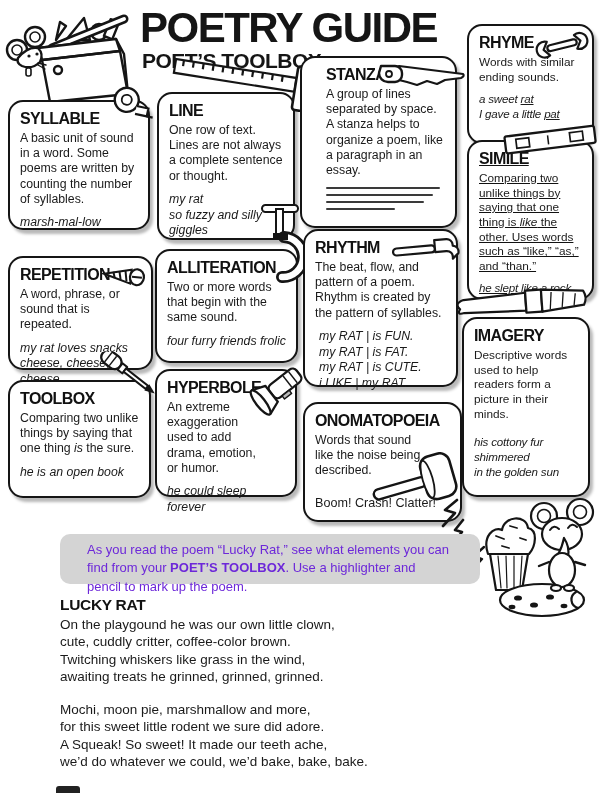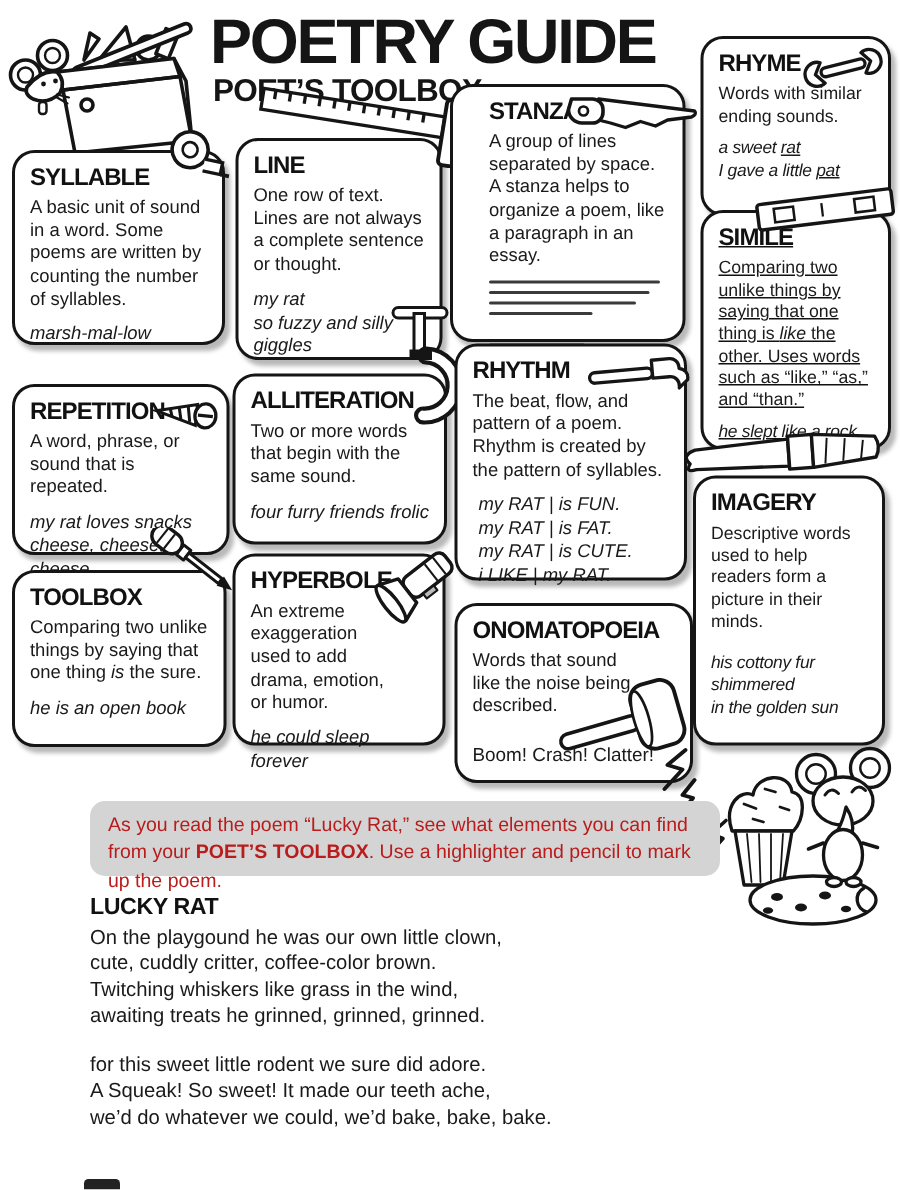--- a/index.html
+++ b/index.html
@@ -17,21 +17,21 @@
   .narrow .desc{font-size:11.8px;}
   .narrow .example{font-size:11.6px;letter-spacing:-0.2px;}
   .icon{position:absolute;}
   .icon svg{display:block;}
   .stanza-lines{margin-top:9px;}
   .stanza-lines .bar{height:2px;background:#3a3a3a;margin:5px 0;border-radius:1px;}
   .stanza-gap{height:9px;}
   .u{text-decoration:underline;}
   .directions-heading{position:absolute;left:60px;top:540px;font-size:20px;font-weight:800;}
   .directions-box{position:absolute;left:60px;top:534px;width:420px;height:50px;background:#d4d4d4;
-        border-radius:10px;padding:7px 12px;box-sizing:border-box;font-size:13px;line-height:1.42;color:#b91c1c;}
+        border-radius:10px;padding:7px 27px;box-sizing:border-box;font-size:13px;line-height:1.42;color:#6d28d9;}
   .poem-heading{position:absolute;left:60px;top:596px;font-size:15.5px;font-weight:800;letter-spacing:-0.3px;}
   .poem{position:absolute;left:60px;top:616px;font-size:13.5px;line-height:17.3px;color:#1a1a1a;}
   .poem .stanza{margin-bottom:16px;}
   .artifact-bar{position:absolute;left:56px;top:786px;width:24px;height:8px;background:#222;border-radius:3px 3px 0 0;}
   strong{font-weight:800;}
 </style>
 </head>
 <body>
 
 <div id="page">
@@ -347,20 +347,21 @@
 
   <div class="poem-heading">LUCKY RAT</div>
   <div class="poem">
     <div class="stanza">
       <div>On the playgound he was our own little clown,</div>
       <div>cute, cuddly critter, coffee-color brown.</div>
       <div>Twitching whiskers like grass in the wind,</div>
       <div>awaiting treats he grinned, grinned, grinned.</div>
     </div>
     <div class="stanza">
+      <div>Mochi, moon pie, marshmallow and more,</div>
       <div>for this sweet little rodent we sure did adore.</div>
       <div>A Squeak! So sweet! It made our teeth ache,</div>
       <div>we’d do whatever we could, we’d bake, bake, bake.</div>
     </div>
   </div>
 
   <div class="artifact-bar"></div>
 </div>
 
 </body></html>

